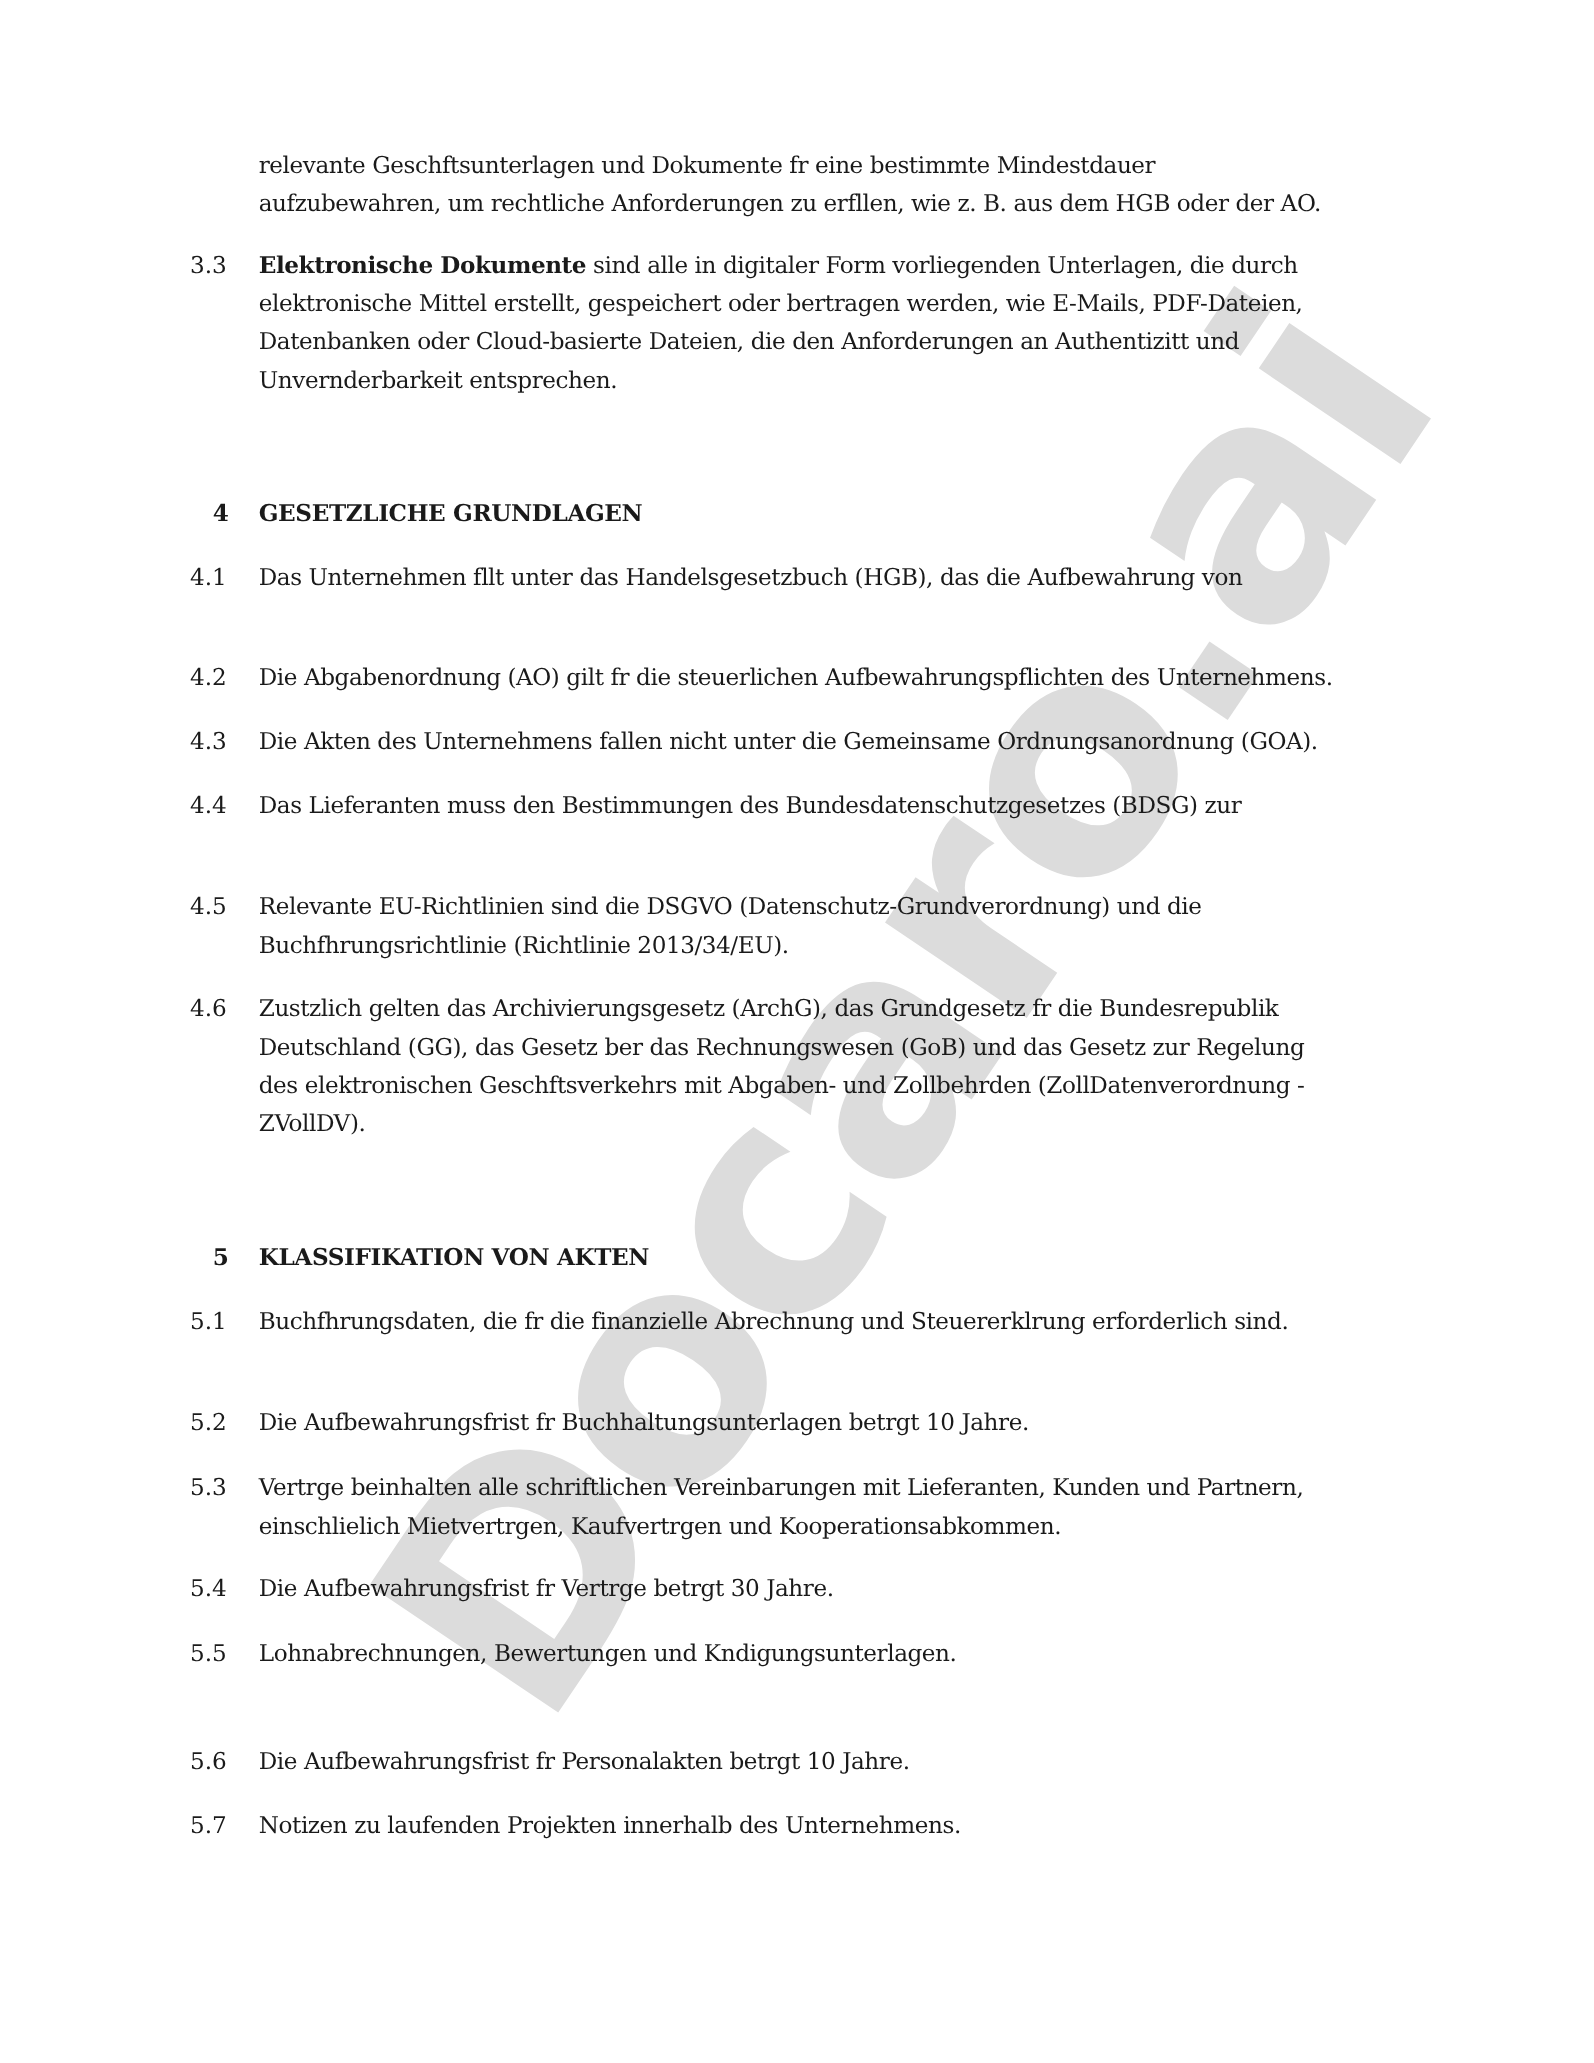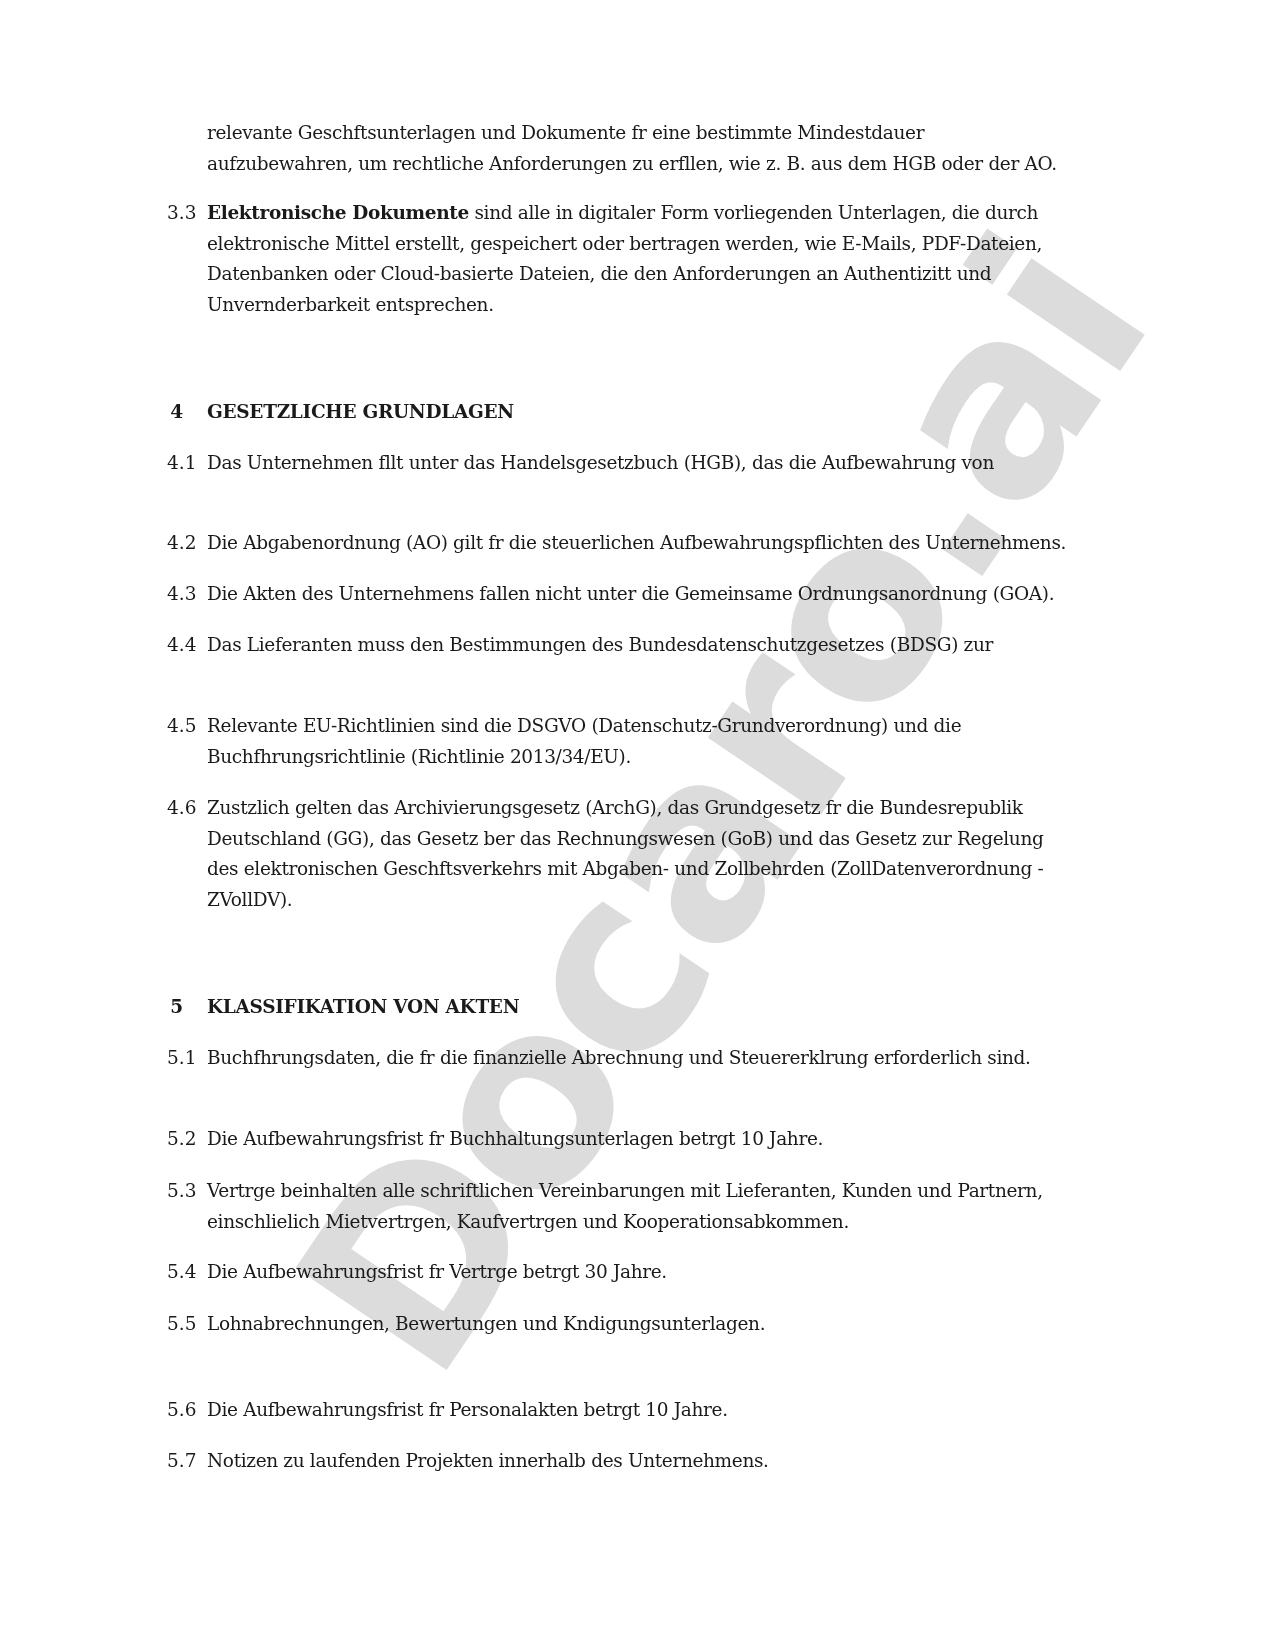--- a/index.html
+++ b/index.html
@@ -6,21 +6,21 @@
   body { width: 1275px; height: 1650px; position: relative; overflow: hidden;
          font-family: "DejaVu Serif", "Liberation Serif", serif; color: #1a1a1a; }
   .page { position: absolute; left: 0; top: 0; width: 1275px; height: 1650px; }
   .watermark { position: absolute; left: 120px; top: 760px; width: 1100px;
                transform: rotate(-56deg); transform-origin: 50% 50%;
                font-family: "DejaVu Sans", "Liberation Sans", sans-serif;
                font-weight: bold; font-size: 250px; color: #dcdcdc; white-space: nowrap;
                letter-spacing: -6px; line-height: 1; z-index: 0; text-align: center; }
   .content { position: absolute; left: 0; top: 0; z-index: 1; }
   .row { position: absolute; left: 0; width: 1275px; }
-  .num { position: absolute; left: 152px; width: 40px; font-size: 18.5px; line-height: 30px; margin-left: 15px; }
+  .num { position: absolute; left: 152px; width: 40px; font-size: 18.5px; line-height: 30px; }
   .hnum { position: absolute; left: 152px; width: 31px; text-align: right; font-size: 18.5px; font-weight: bold; line-height: 30px; }
   .text { position: absolute; left: 207px; font-size: 18.5px; line-height: 30.5px; letter-spacing: -0.35px; }
   .line { display: block; white-space: nowrap; }
   .heading { font-weight: bold; letter-spacing: -0.3px; text-align: center; }
   .bold { font-weight: bold; }
 </style>
 </head>
 <body>
 
 <div class="page">

